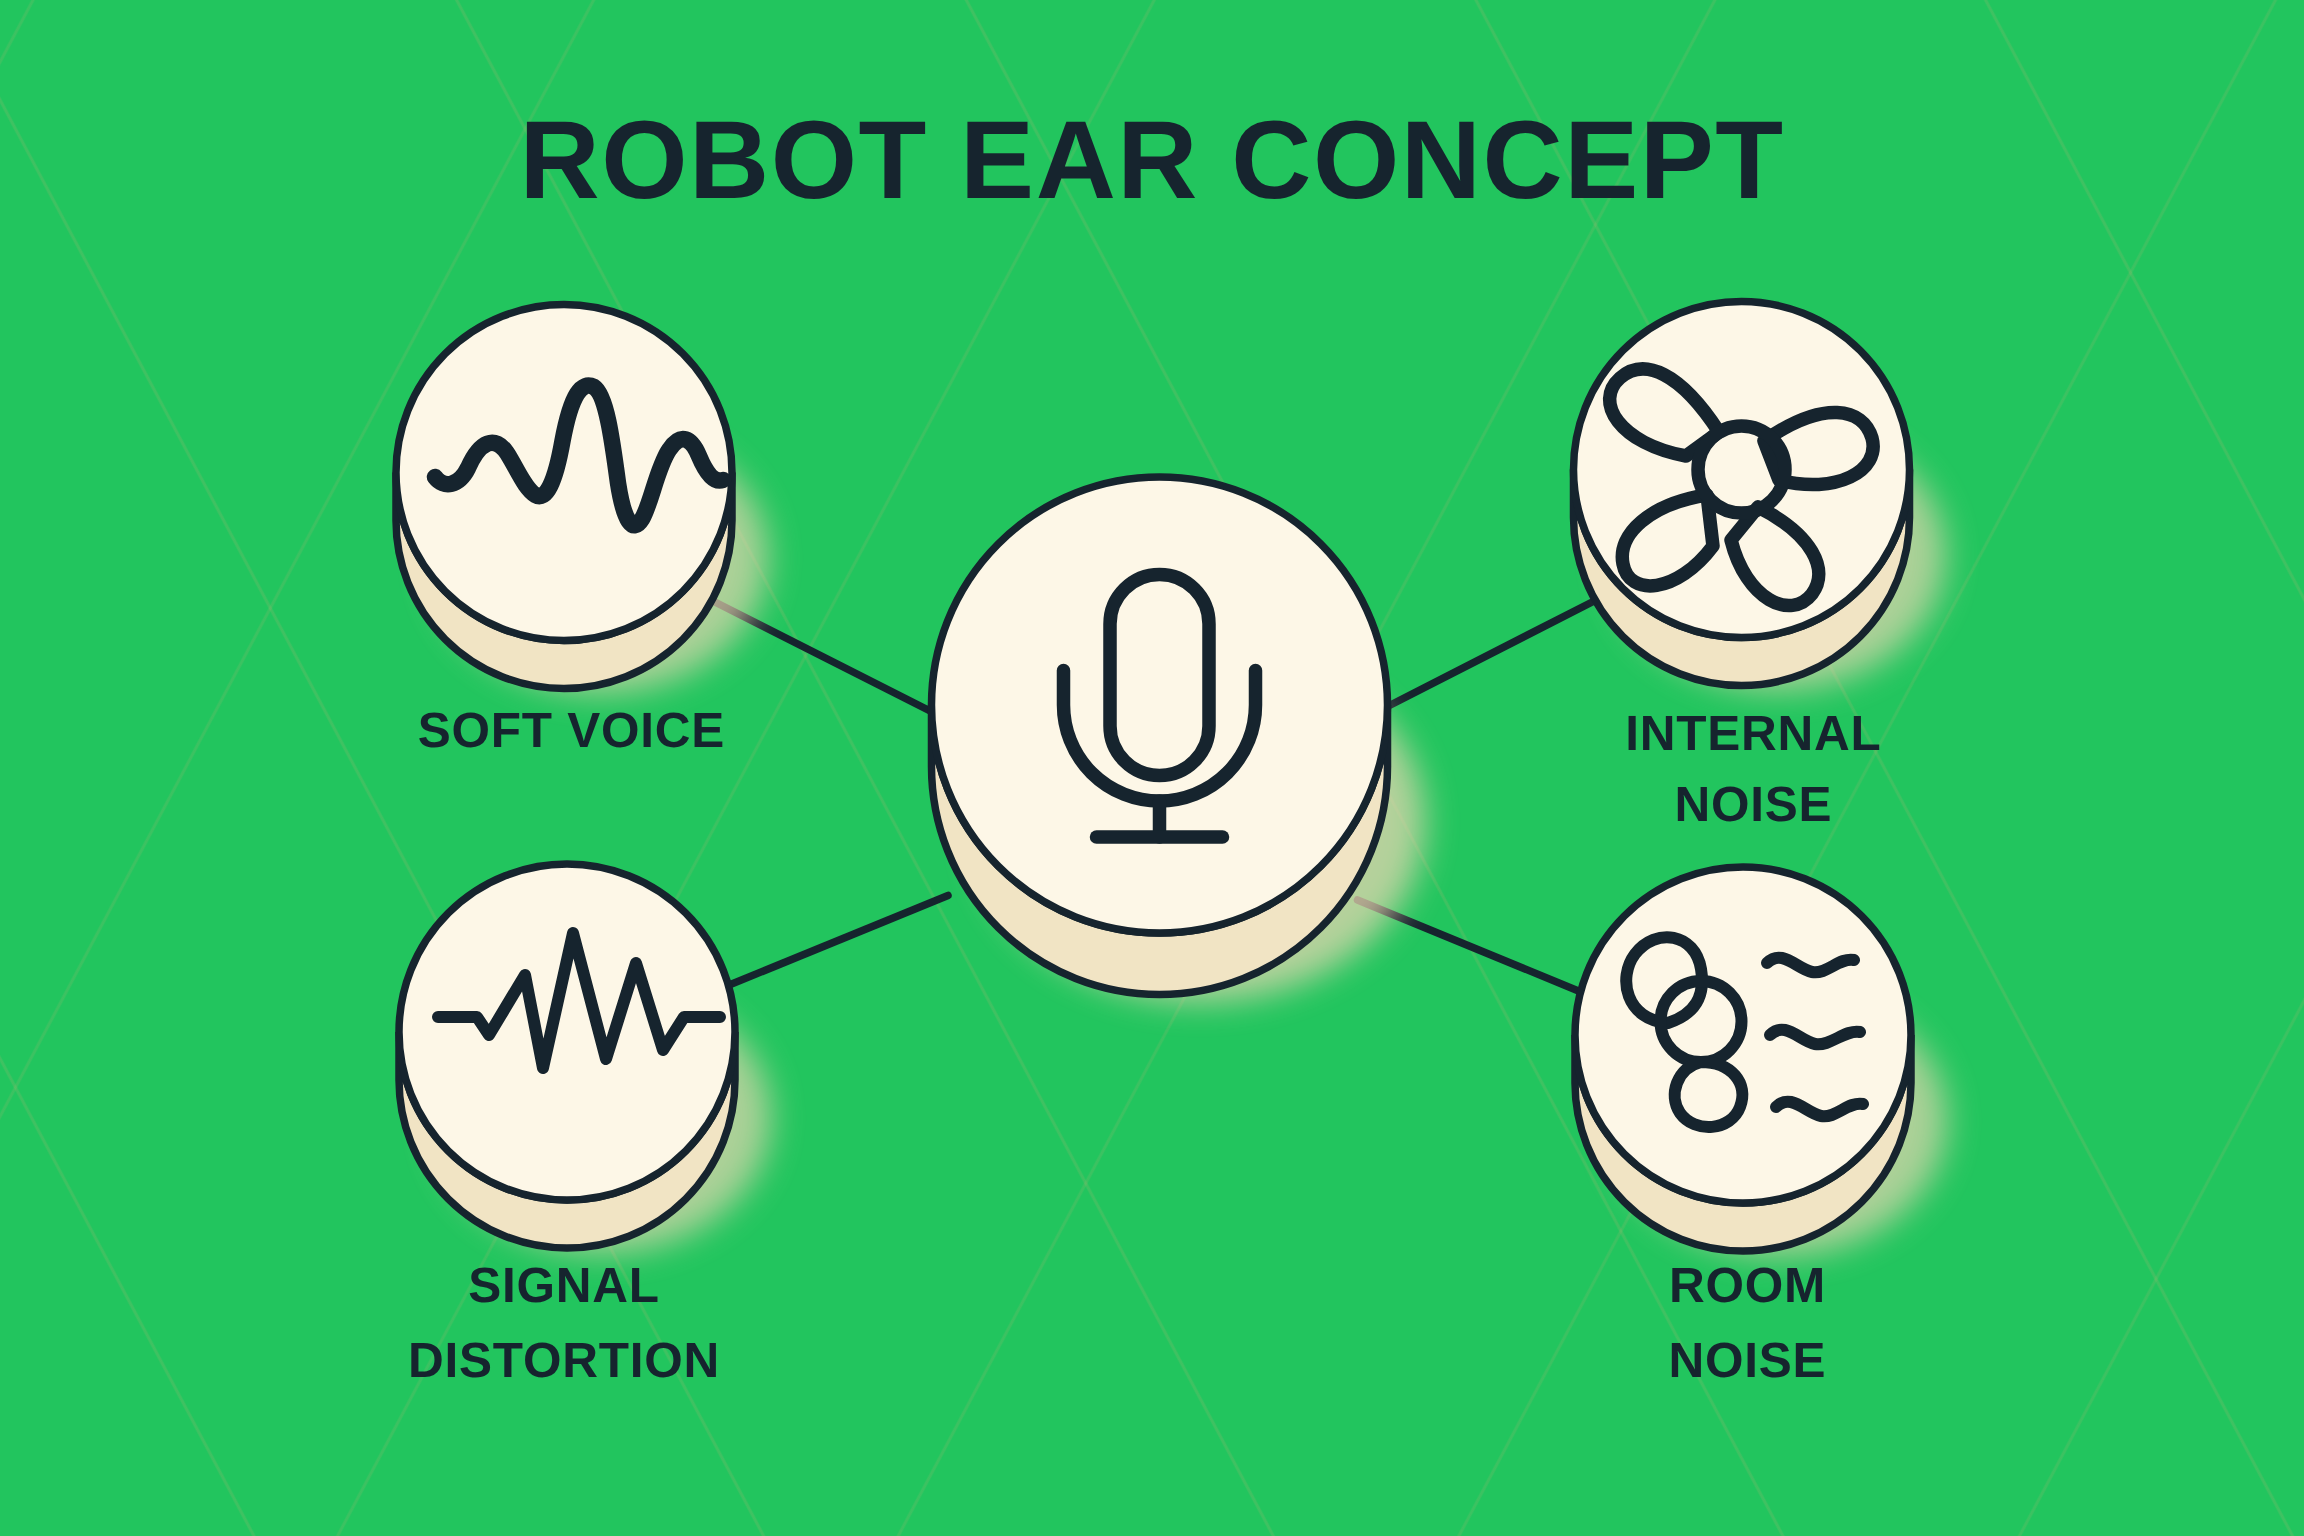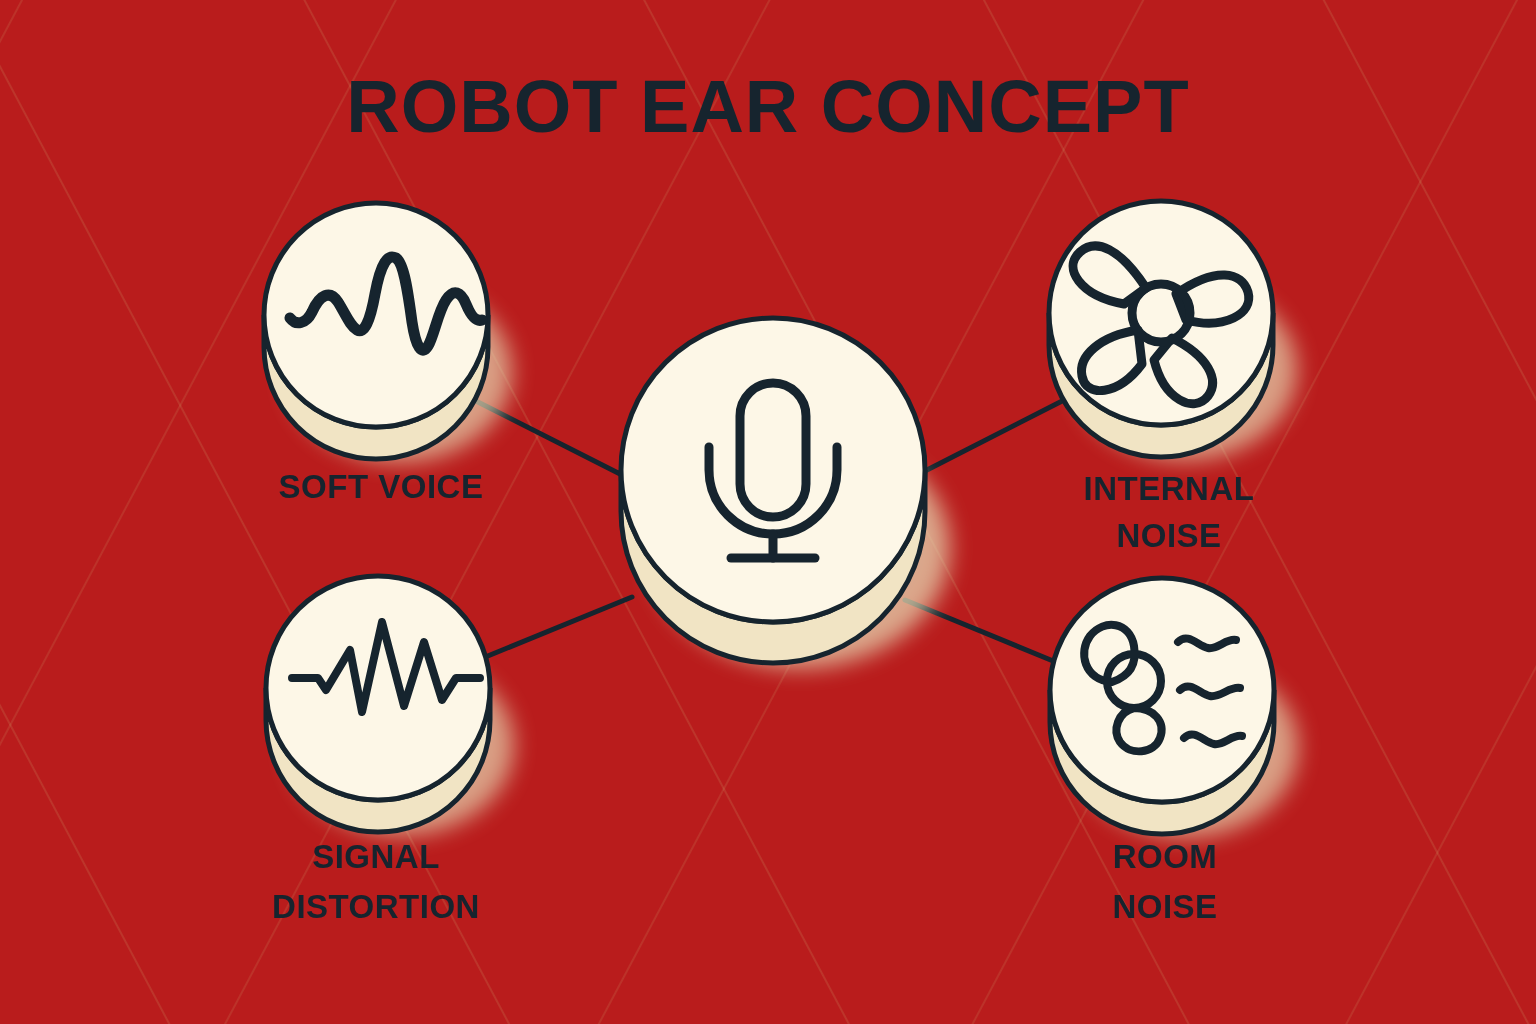--- a/index.html
+++ b/index.html
@@ -10,21 +10,21 @@
   body {
     width: 1536px;
     height: 1024px;
     overflow: hidden;
     font-family: "Liberation Sans", sans-serif;
   }
   #stage {
     position: relative;
     width: 1536px;
     height: 1024px;
-    background-color: #b91c1c;
+    background-color: #22c55e;
     overflow: hidden;
   }
   
   #texture {
     position: absolute;
     inset: 0;
     background-image:
       repeating-linear-gradient(62deg,
         rgba(206,176,116,0.00) 0px,
         rgba(206,176,116,0.00) 148px,

